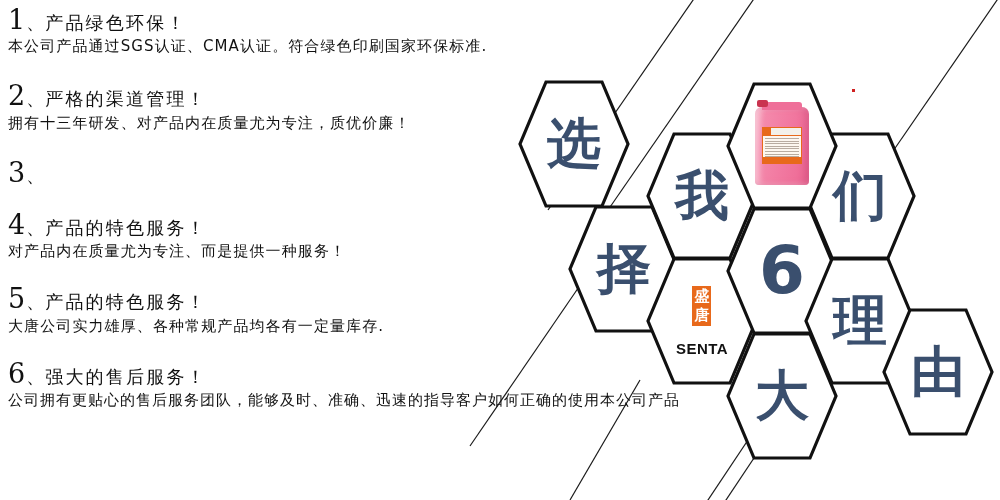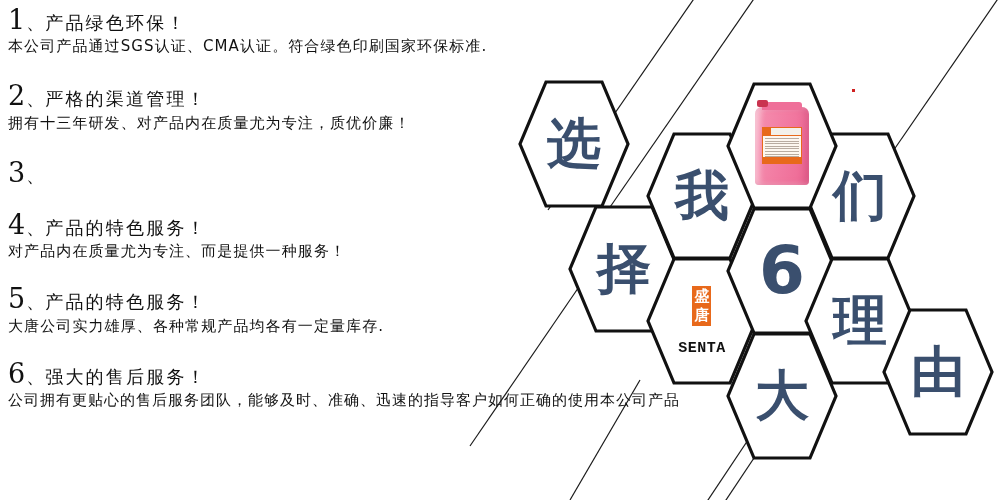--- a/index.html
+++ b/index.html
@@ -120,21 +120,21 @@
     line-height: 19px;
     font-weight: bold;
     text-align: center;
     box-sizing: border-box;
     padding-top: 1px;
     letter-spacing: 0;
   }
   .logo-mark span { display: block; }
   .logo-text {
     margin-top: 14px;
-    font-family: Liberation Mono, monospace;
+    font-family: Liberation Sans, sans-serif;
     font-size: 15px;
     font-weight: bold;
     letter-spacing: 0.5px;
     color: #111111;
   }
 
   
   .drum-hex { z-index: 4; }
   .drum {
     position: relative;

